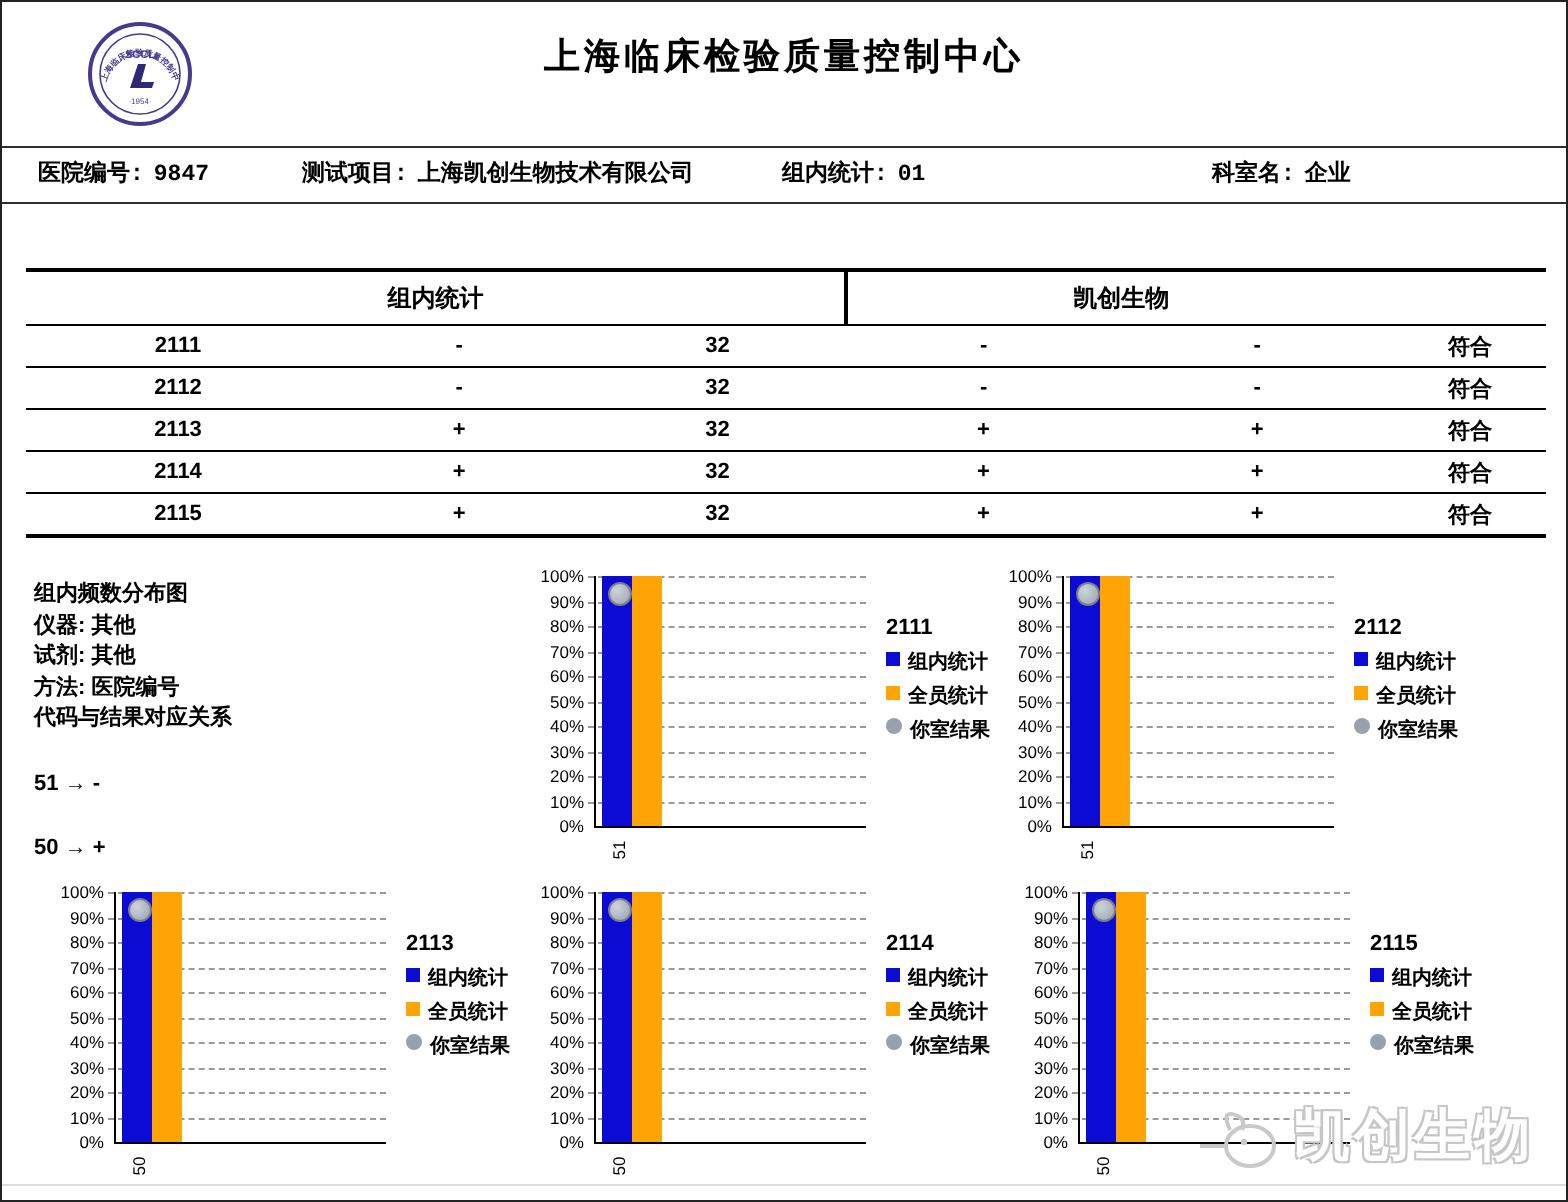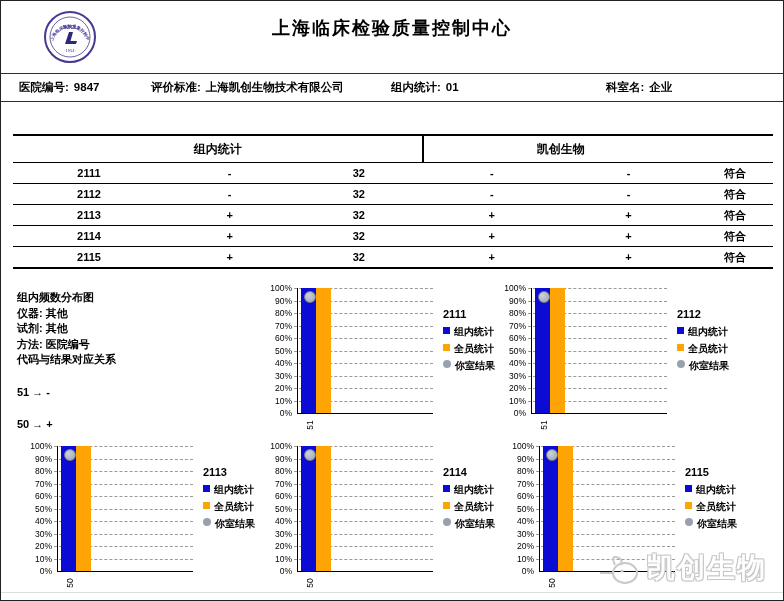--- a/index.html
+++ b/index.html
@@ -10,21 +10,21 @@
   }
   
   .logo{position:absolute; left:42px; top:9px; width:54px; height:54px;}
   .org-title{position:absolute; left:0; top:15px; width:100%; text-align:center;
     font-size:18px; font-weight:bold; letter-spacing:2px;}
   .report-title{position:absolute; left:0; top:44px; width:100%; text-align:center;
     font-size:13.5px; font-weight:bold; letter-spacing:1px;}
   
   .info-block{position:absolute; top:72px; left:0; width:784px; border-bottom:1px solid #2e2e2e;}
   .info-row{position:relative; height:27px; border-top:1px solid #2e2e2e; font-size:11.5px; font-weight:bold;}
-  .info-field{position:absolute; top:0; height:27px; line-height:27px; white-space:nowrap;}
+  .info-field{position:absolute; top:0; height:27px; line-height:27px; white-space:nowrap;font-family:Liberation Mono, monospace;}
   .info-field .val{margin-left:5px;}
   .f1{left:18px;} .f2{left:150px;} .f3{left:285px;} .f4{left:390px;} .f5{left:605px;}
   
   .results-wrap{position:absolute; top:133px; left:12px; width:760px;}
   table.results{border-collapse:collapse; width:760px; table-layout:fixed;
     border-top:2px solid #000; border-bottom:2px solid #000;}
   .results th,.results td{padding:0; text-align:center;}
   .results tr.group-row th{height:26px; font-size:12px; font-weight:bold; border-bottom:1px solid #000;}
   .results th.gh-right{border-left:2px solid #000;}
   .results tr.cols-row th{height:24px; font-size:12px; font-weight:bold; border-bottom:2px solid #000;}
@@ -75,21 +75,21 @@
     <text font-size="4.2" fill="#453a90" font-weight="bold"><textPath href="#arcpath">上海临床检验质量控制中心</textPath></text>
     <text x="27" y="19" font-size="5.5" text-anchor="middle" fill="#453a90" font-weight="bold">SCCL</text>
     <path d="M22 34 L26 22 L30 22 L27.5 31 L34 31 L33 34 Z" fill="#2d2878"></path>
     <text x="27" y="42" font-size="4" text-anchor="middle" fill="#453a90">·1954·</text>
   </svg>
   <div class="org-title">上海临床检验质量控制中心</div>
 
   <div class="info-block">
     <div class="info-row">
       <span class="info-field f1"><span>医院编号:</span><span class="val">9847</span></span>
-      <span class="info-field f2"><span>评价标准:</span><span class="val">上海凯创生物技术有限公司</span></span>
+      <span class="info-field f2"><span>测试项目:</span><span class="val">上海凯创生物技术有限公司</span></span>
       <span class="info-field f4"><span>组内统计:</span><span class="val">01</span></span>
       <span class="info-field f5"><span>科室名:</span><span class="val">企业</span></span>
     </div>
   </div>
 
   <div class="results-wrap">
     <table class="results">
       <colgroup>
         <col style="width:20%">
           <col style="width:17%">

